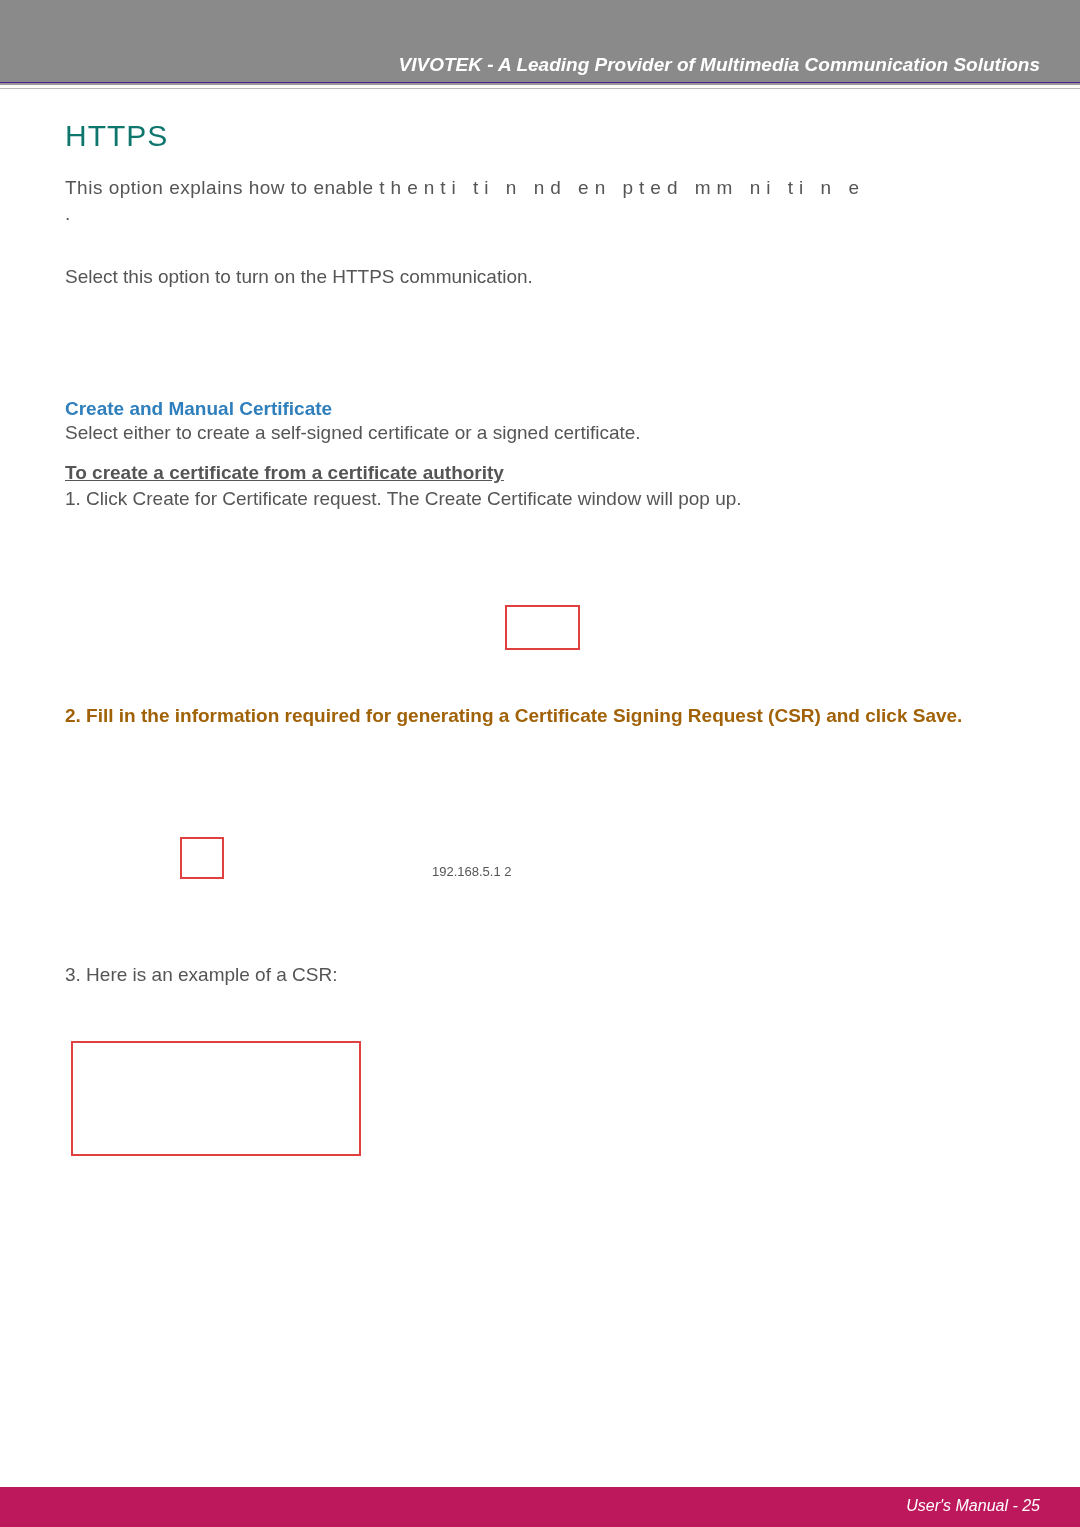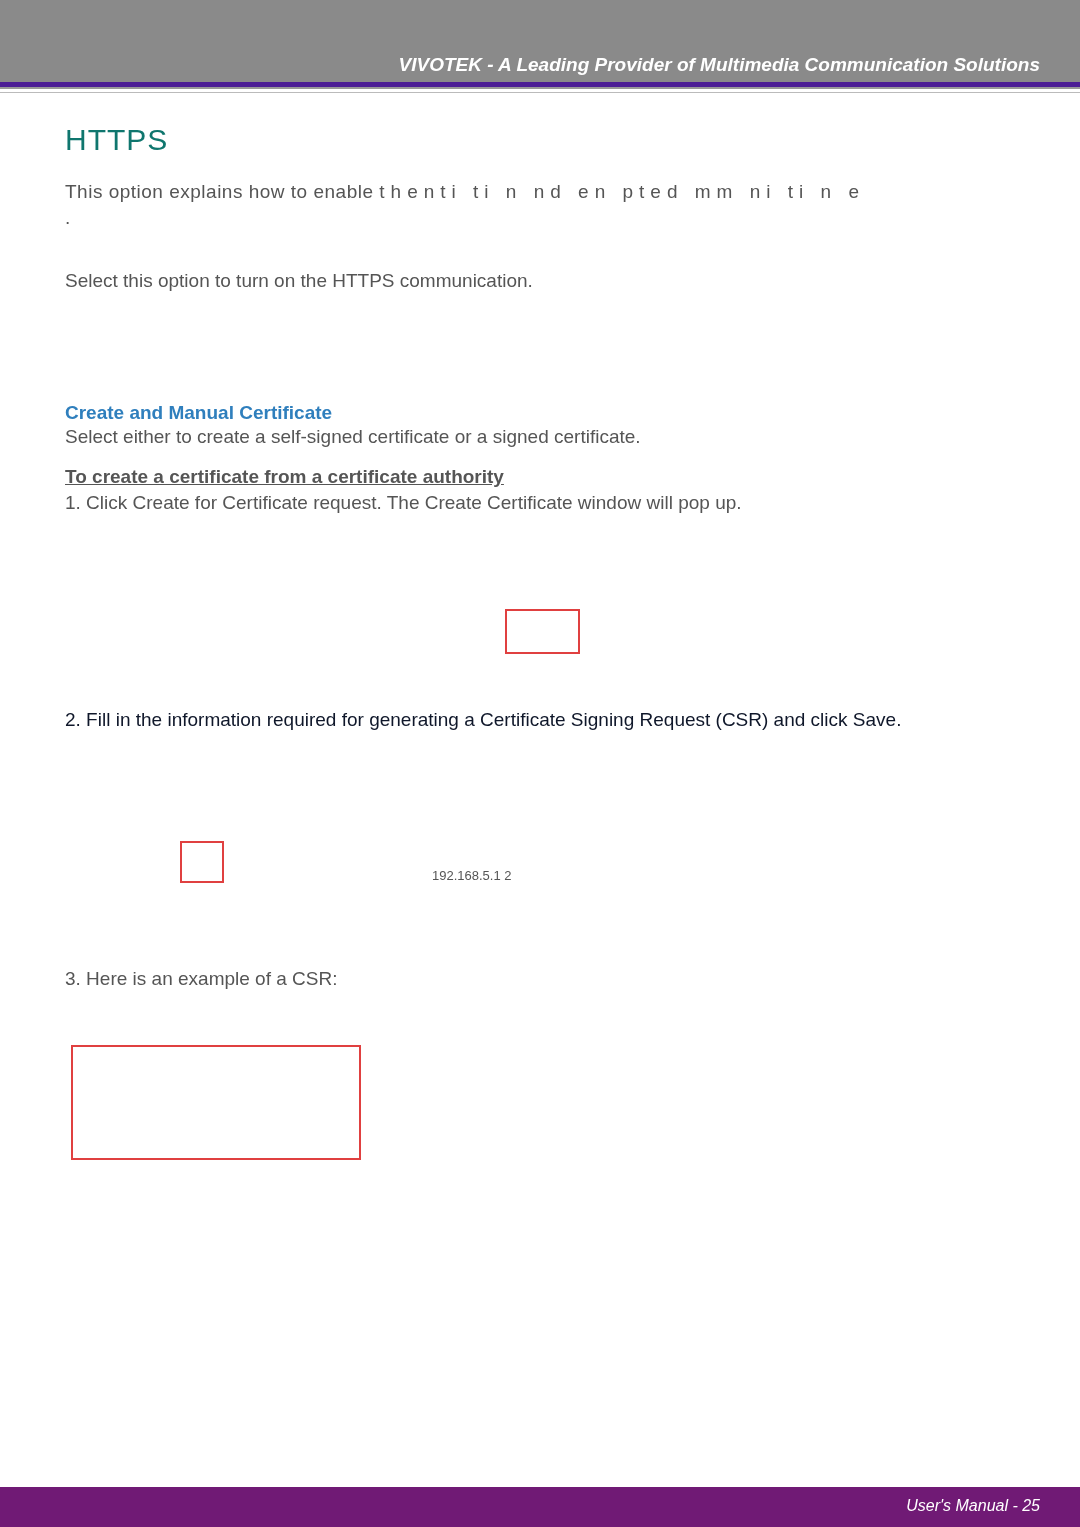--- a/index.html
+++ b/index.html
@@ -16,21 +16,21 @@
       width: 100%;
     }
     .header-line {
       background: #8a8a8a;
       color: #fff;
       font-style: italic;
       font-weight: bold;
       font-size: 19px;
       text-align: right;
       padding: 8px 40px 6px 40px;
-      border-bottom: 5px solid #4c1d95;
+      border-bottom: 1px solid #4c1d95;
       margin-top: -30px;
       position: relative;
     }
     .header-underline {
       height: 2px;
       background: #999;
       margin: 0 0 3px 0;
     }
     .hr-thin {
       border: none;
@@ -79,23 +79,24 @@
       font-size: 19px;
       text-decoration: underline;
       margin-bottom: 4px;
     }
     .step-text {
       color: #555;
       font-size: 19px;
       margin-bottom: 95px;
     }
     .step-text2 {
-      color: #0f172a;
+      color: #a16207;
       font-size: 19px;
       margin-bottom: 110px;
+      font-weight: bold;
     }
     .step-text3 {
       color: #555;
       font-size: 19px;
       margin-bottom: 55px;
     }
     .red-box-center {
       width: 75px;
       height: 45px;
       border: 2px solid #e04040;
@@ -124,21 +125,21 @@
       height: 115px;
       border: 2px solid #e04040;
       margin-left: 6px;
       margin-bottom: 60px;
     }
     .footer {
       position: absolute;
       bottom: 0;
       left: 0;
       right: 0;
-      background: #701a75;
+      background: #be185d;
       height: 40px;
       color: #fff;
       font-style: italic;
       font-size: 16px;
       text-align: right;
       padding: 10px 40px 0 0;
     }
     .footer .pagenum {
       font-style: italic;
     }

